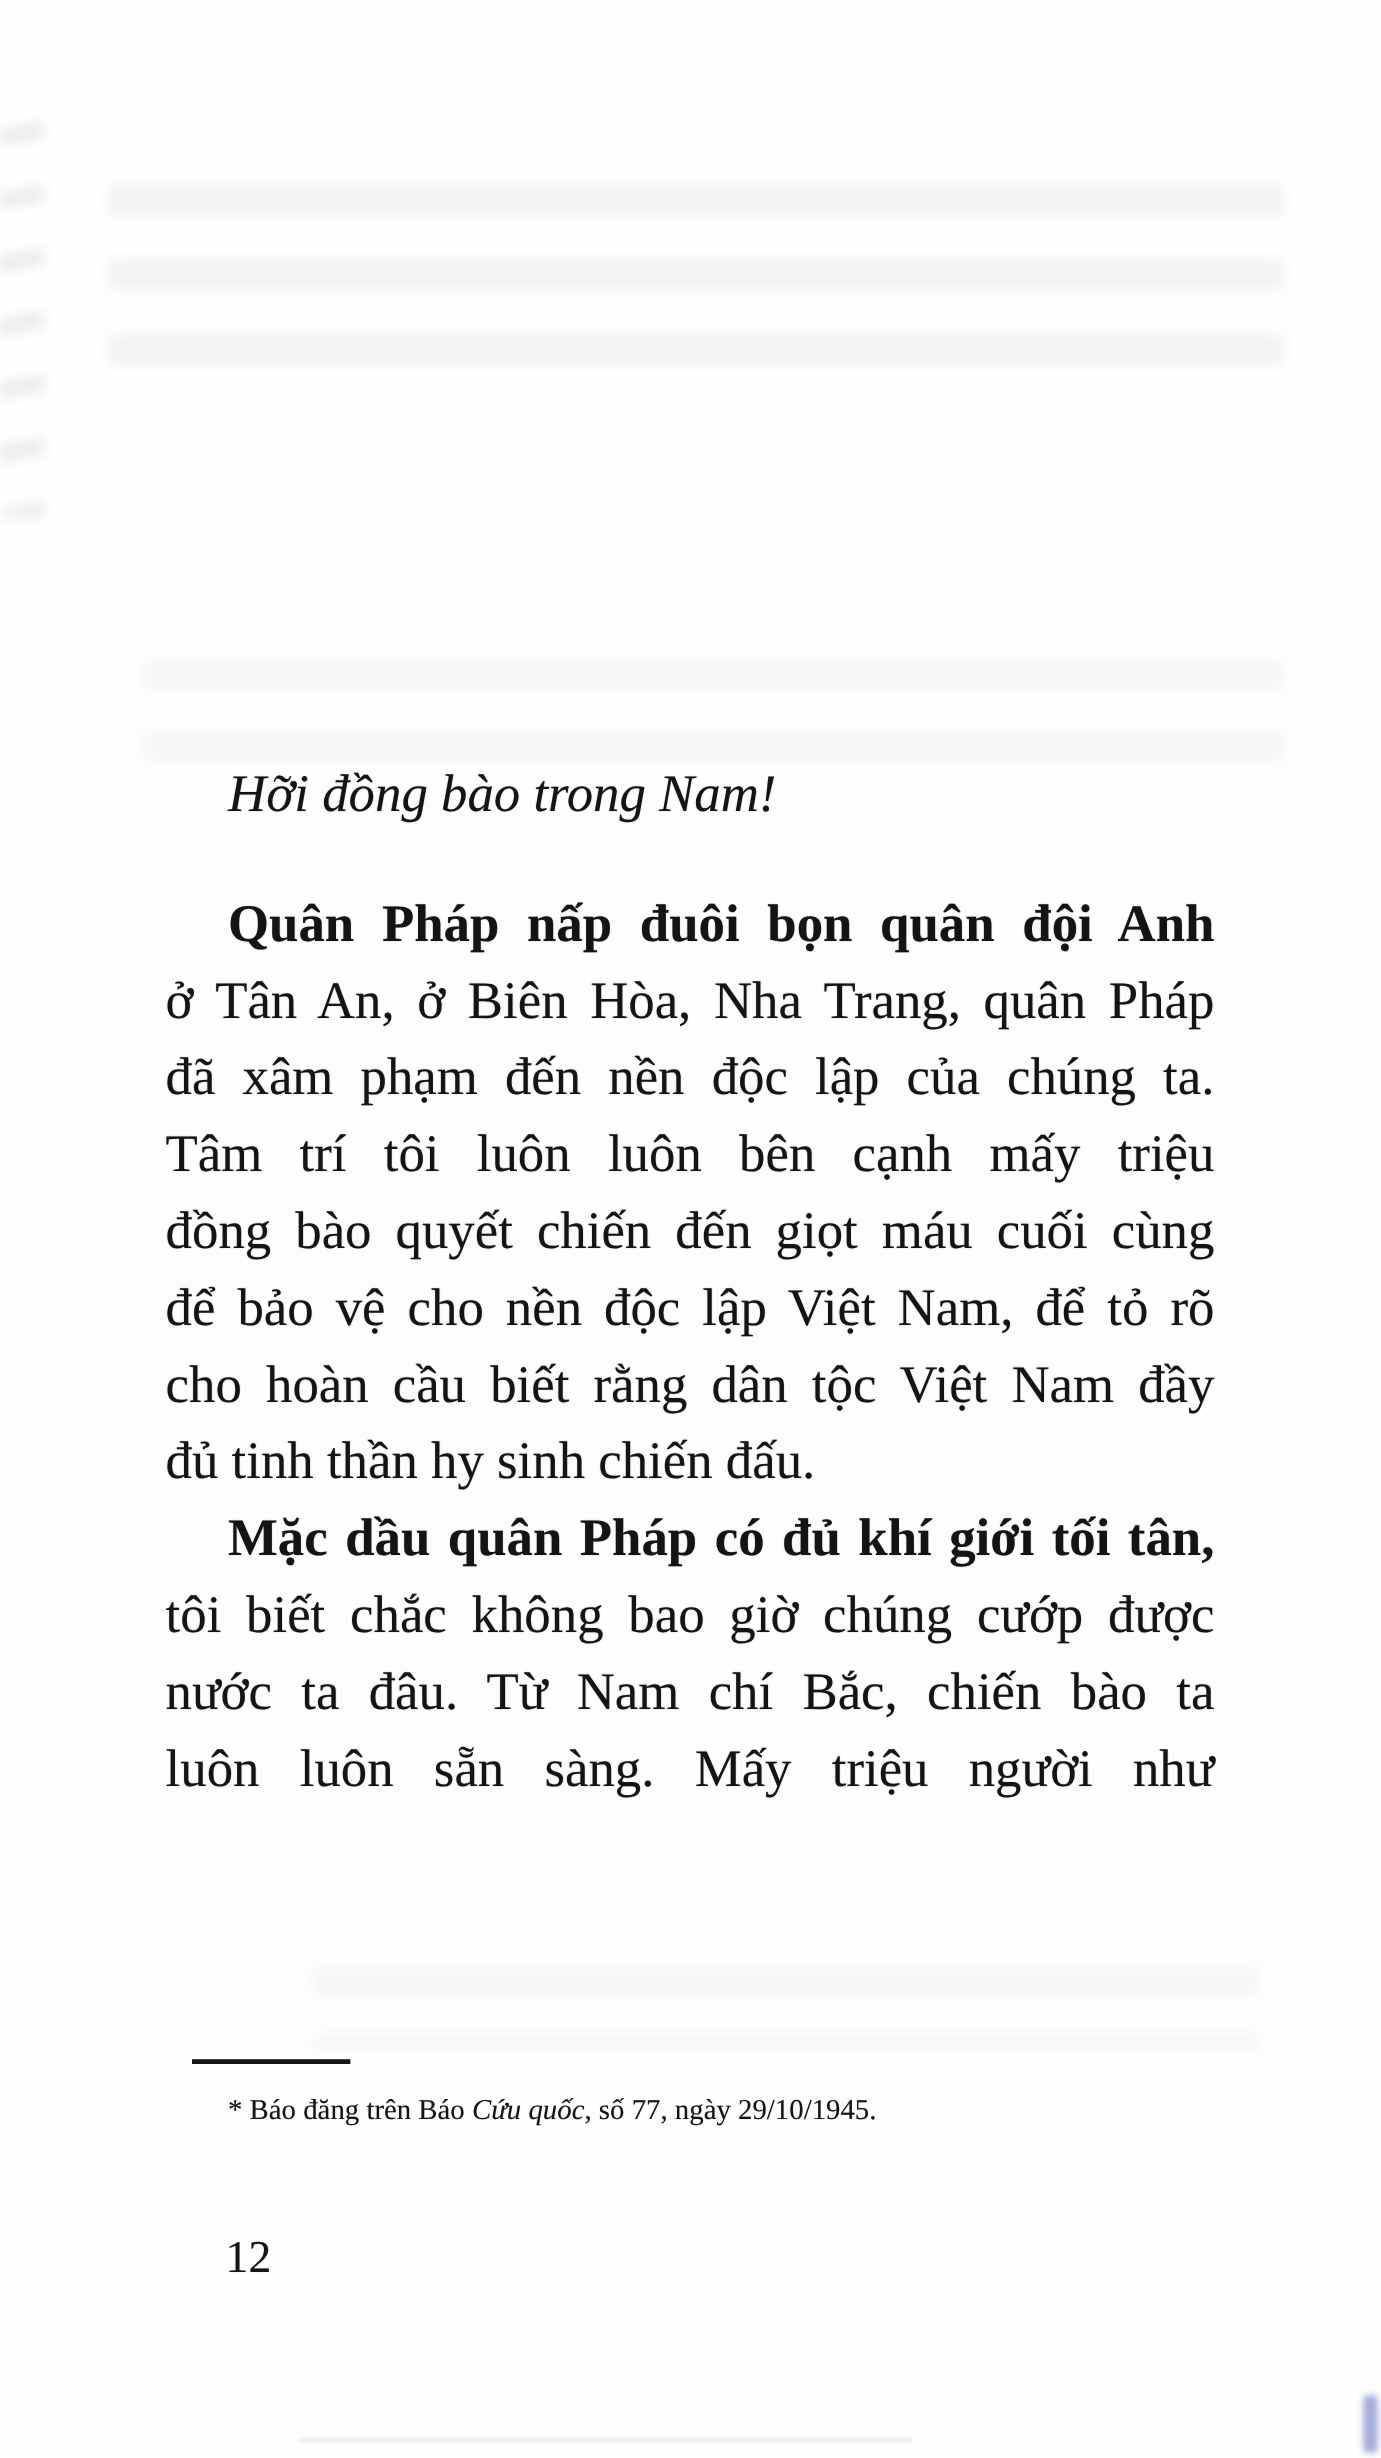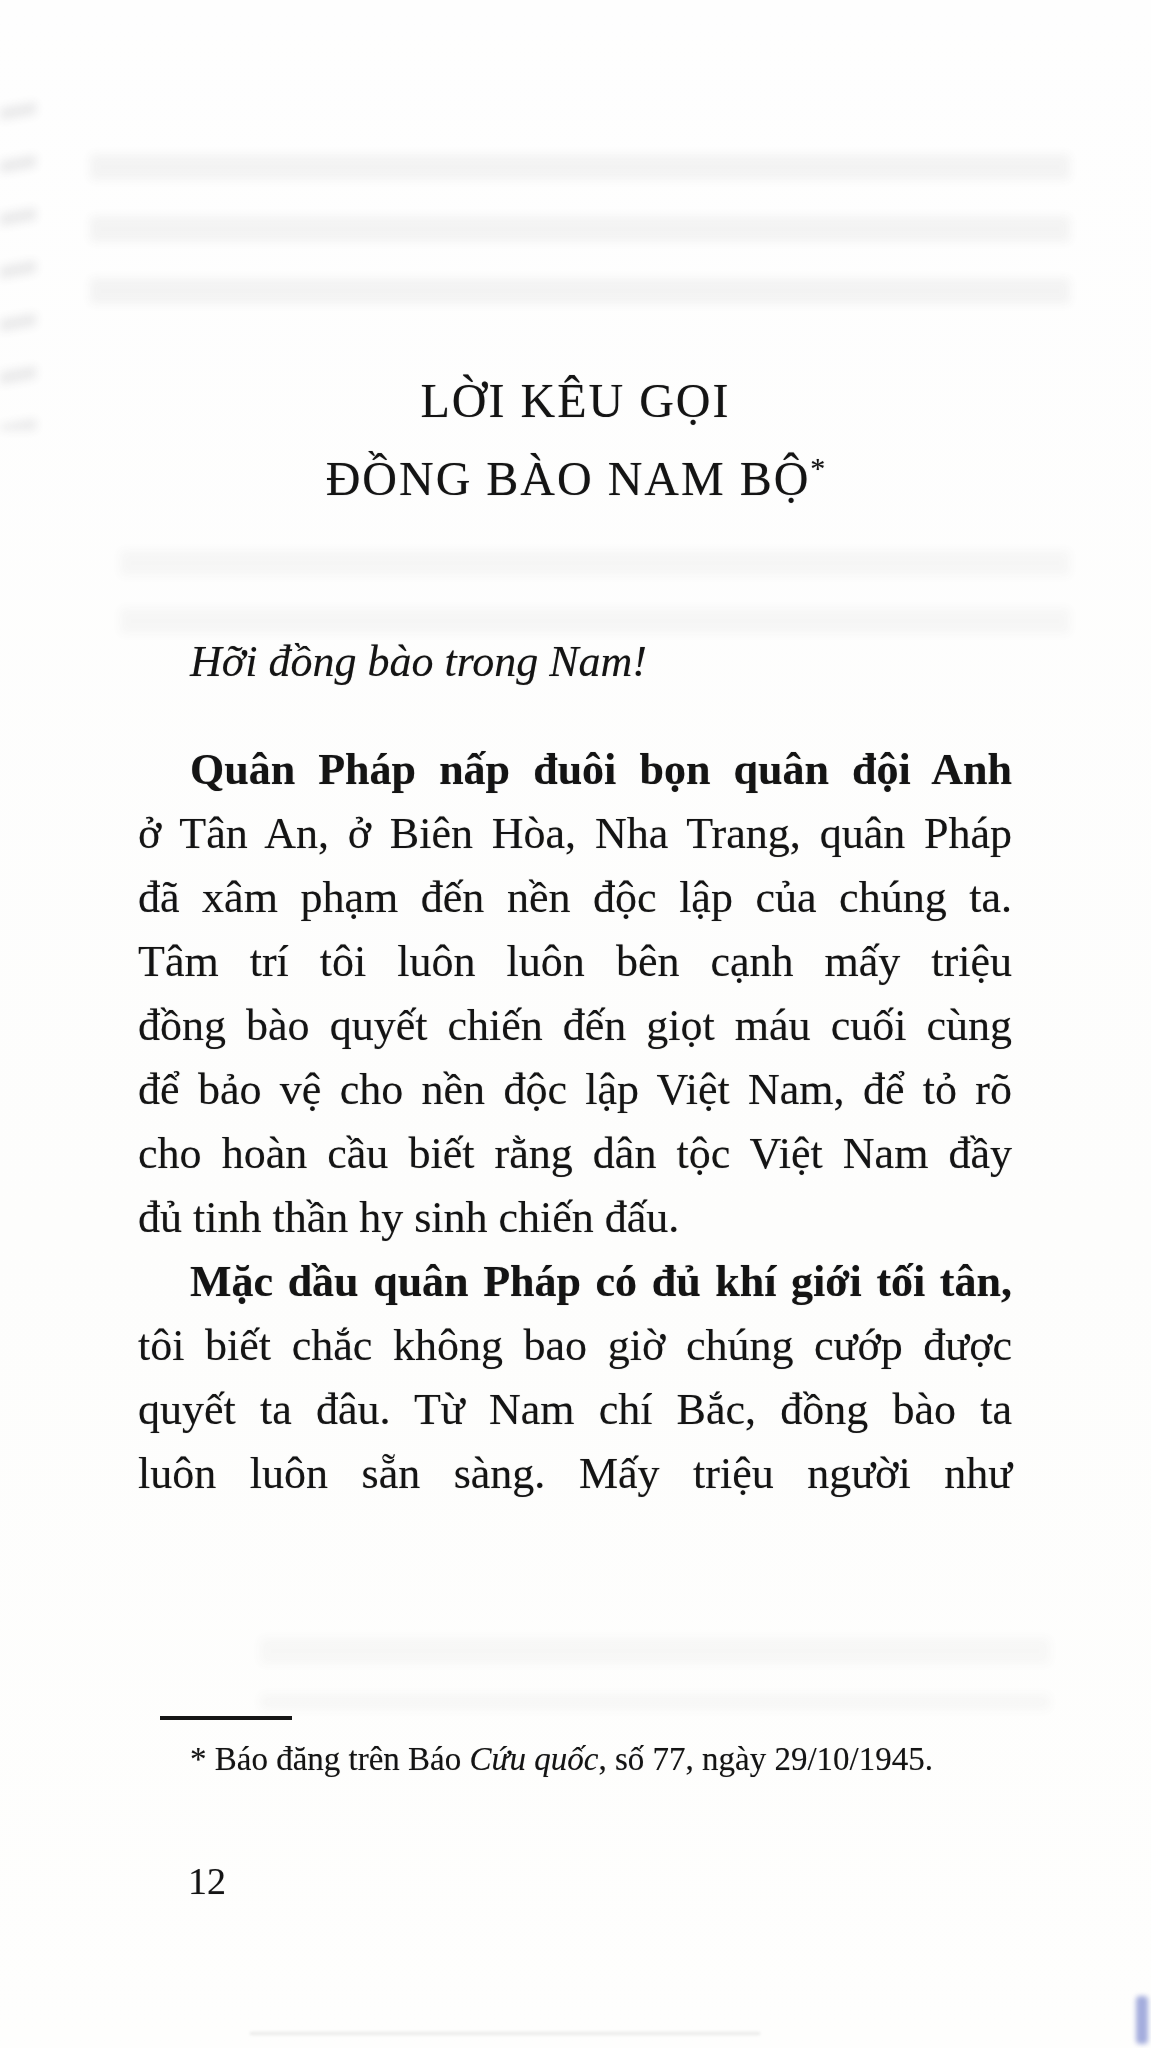--- a/index.html
+++ b/index.html
@@ -82,21 +82,21 @@
   .line.first { text-indent: 52px; font-weight: bold; }
   .line.end { text-align-last: left; }
   
   .fn-rule {
     position: absolute; left: 160px; top: 1716px;
     width: 132px; height: 4px; background: #161616;
   }
   .footnote {
     position: absolute; left: 138px; top: 1734px; width: 874px;
     margin: 0;
-    font-size: 33px; line-height: 50px;
+    font-size: 24px; line-height: 50px;
     text-indent: 52px;
     text-shadow: 0 0 0.8px rgba(10,10,10,0.4);
     white-space: nowrap;
   }
   .footnote em { font-style: italic; }
   
   .page-number {
     position: absolute; left: 188px; top: 1858px;
     font-size: 38px; line-height: 46px;
     text-shadow: 0 0 0.8px rgba(10,10,10,0.4);
@@ -107,41 +107,35 @@
 
 <div class="page">
 
   <div class="bleed bleed-top"></div>
   <div class="bleed bleed-mid"></div>
   <div class="bleed bleed-low"></div>
   <div class="bleed bleed-left-edge"></div>
   <div class="smudge-bottom"></div>
   <div class="smudge-corner"></div>
 
-  <header class="title-block">
-    <div class="title-line">LỜI KÊU GỌI</div>
-    <div class="title-line">
-      <span>ĐỒNG BÀO NAM BỘ</span><span class="fn-marker-sup">*</span>
-    </div>
-  </header>
 
   <main class="text-block">
     <p class="salutation">Hỡi đồng bào trong Nam!</p>
     <div id="body-lines">
         <div class="line first">Quân Pháp nấp đuôi bọn quân đội Anh</div>
         <div class="line">ở Tân An, ở Biên Hòa, Nha Trang, quân Pháp</div>
         <div class="line">đã xâm phạm đến nền độc lập của chúng ta.</div>
         <div class="line">Tâm trí tôi luôn luôn bên cạnh mấy triệu</div>
         <div class="line">đồng bào quyết chiến đến giọt máu cuối cùng</div>
         <div class="line">để bảo vệ cho nền độc lập Việt Nam, để tỏ rõ</div>
         <div class="line">cho hoàn cầu biết rằng dân tộc Việt Nam đầy</div>
         <div class="line end">đủ tinh thần hy sinh chiến đấu.</div>
         <div class="line first">Mặc dầu quân Pháp có đủ khí giới tối tân,</div>
         <div class="line">tôi biết chắc không bao giờ chúng cướp được</div>
-        <div class="line">quyết ta đâu. Từ Nam chí Bắc, đồng bào ta</div>
+        <div class="line">nước ta đâu. Từ Nam chí Bắc, chiến bào ta</div>
         <div class="line">luôn luôn sẵn sàng. Mấy triệu người như</div>
       </div>
   </main>
 
   <div class="fn-rule"></div>
   <p class="footnote"><span>*</span><span> Báo đăng trên Báo </span><em>Cứu quốc</em><span>, số 77, ngày 29/10/1945.</span></p>
 
   <div class="page-number">12</div>
 
 </div>

